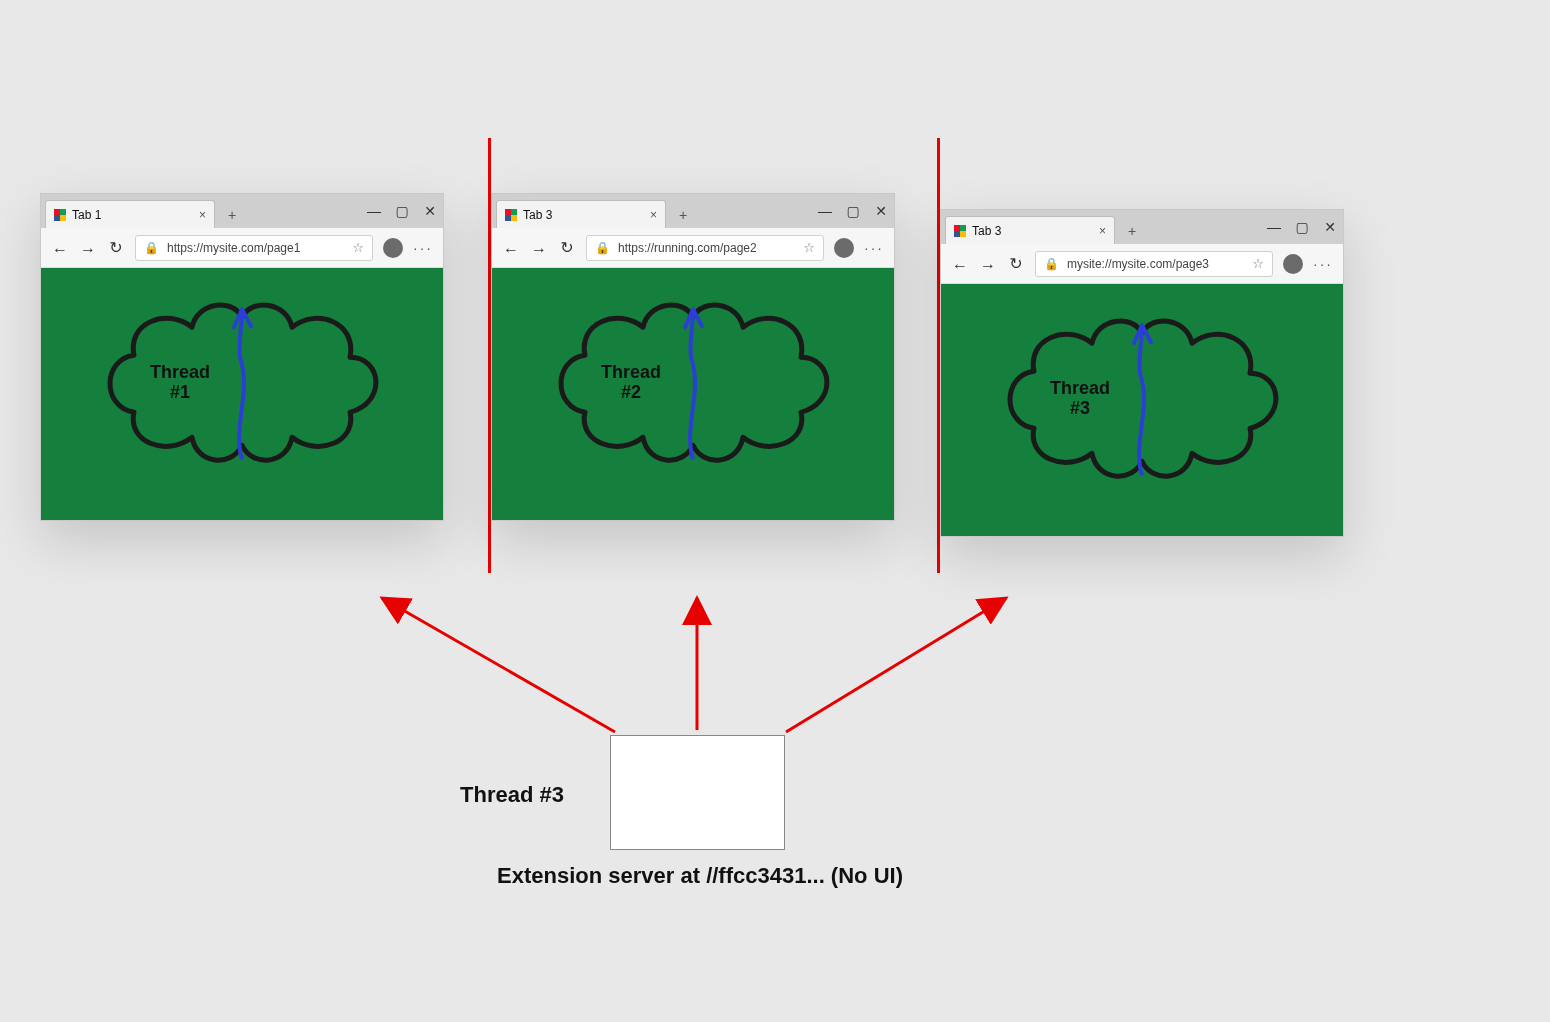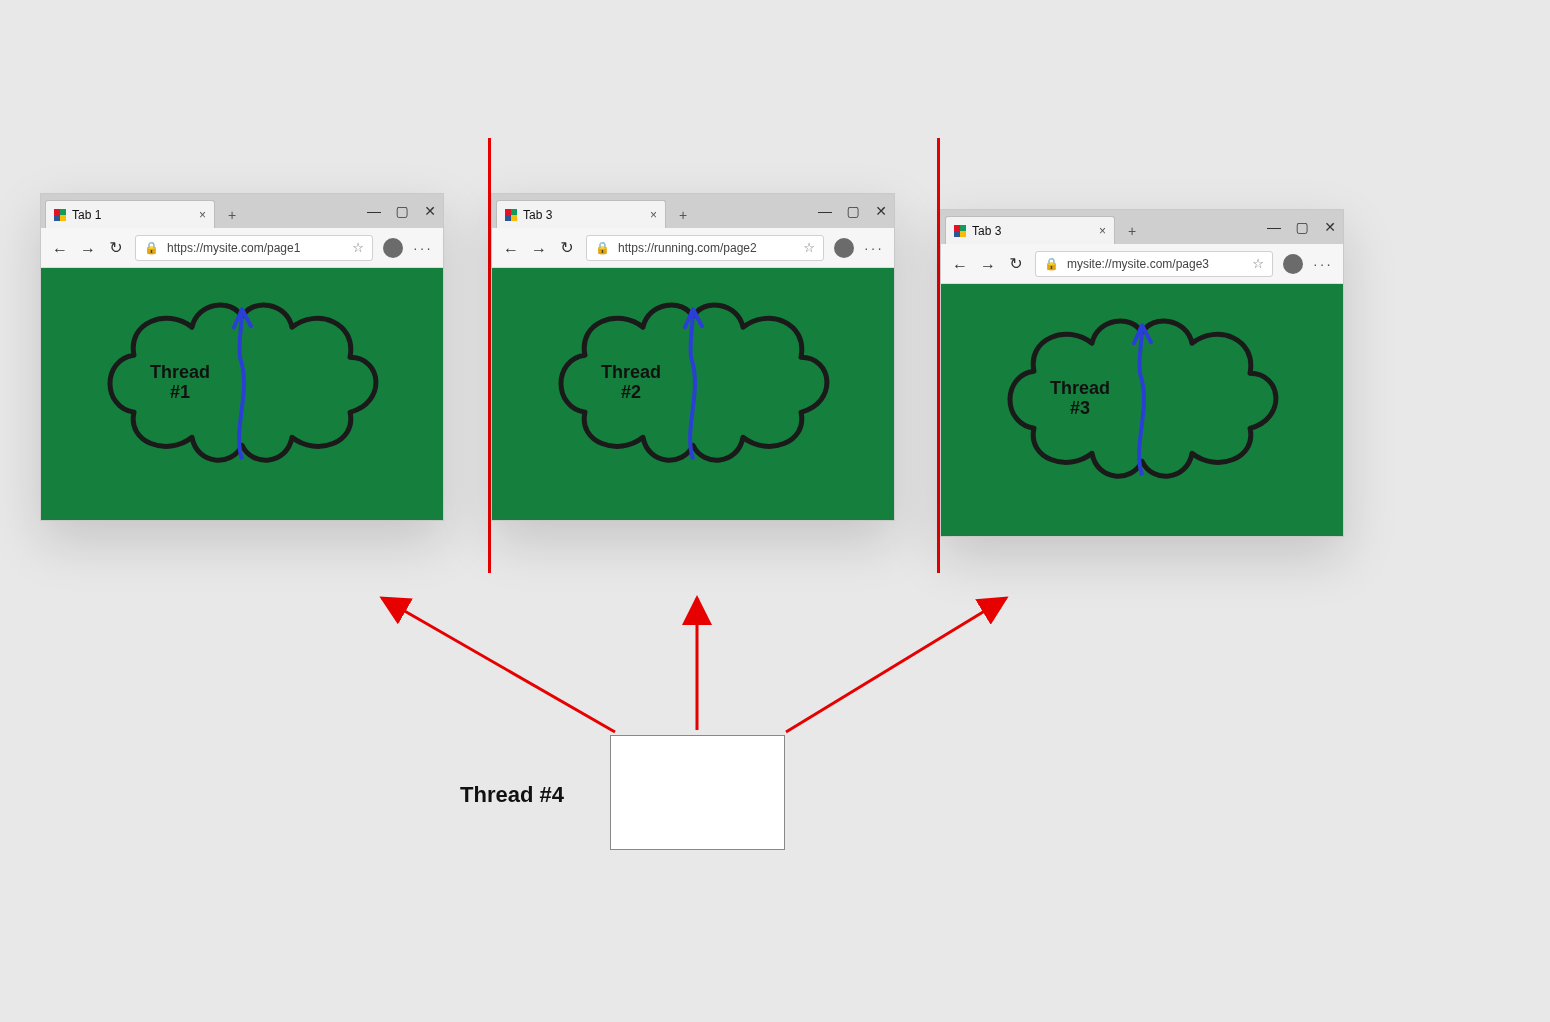--- a/index.html
+++ b/index.html
@@ -202,22 +202,23 @@
           <path d="M150 22 l-8 18 M150 22 l9 17" fill="none" stroke="#2a3fd6" stroke-width="4" stroke-linecap="round"></path>
         </svg>
         <div class="thread-text" style="left:58px; top:76px;">
           <span>Thread</span><br>
           <span>#3</span>
         </div>
       </div>
     </div>
   </div>
 
-  <div class="thread4-label" style="left:460px; top:782px">Thread #4</div>
+  <div class="thread4-label" style="left:460px; top:782px">Thread #3</div>
   <div class="ext-box" style="left:610px; top:735px"></div>
+  <div class="ext-caption" style="left:430px; top:863px; width:540px">Extension server at //ffcc3431... (No UI)</div>
 
   <svg class="arrow-layer">
     <defs>
       <marker id="redhead" markerWidth="12" markerHeight="12" refX="9" refY="5" orient="auto">
         <path d="M0,0 L10,5 L0,10 z" fill="#e60000"></path>
       </marker>
     </defs>
     <line x1="615" y1="732" x2="382" y2="598" stroke="#e60000" stroke-width="3" marker-end="url(#redhead)"></line>
     <line x1="697" y1="730" x2="697" y2="598" stroke="#e60000" stroke-width="3" marker-end="url(#redhead)"></line>
     <line x1="786" y1="732" x2="1006" y2="598" stroke="#e60000" stroke-width="3" marker-end="url(#redhead)"></line>

